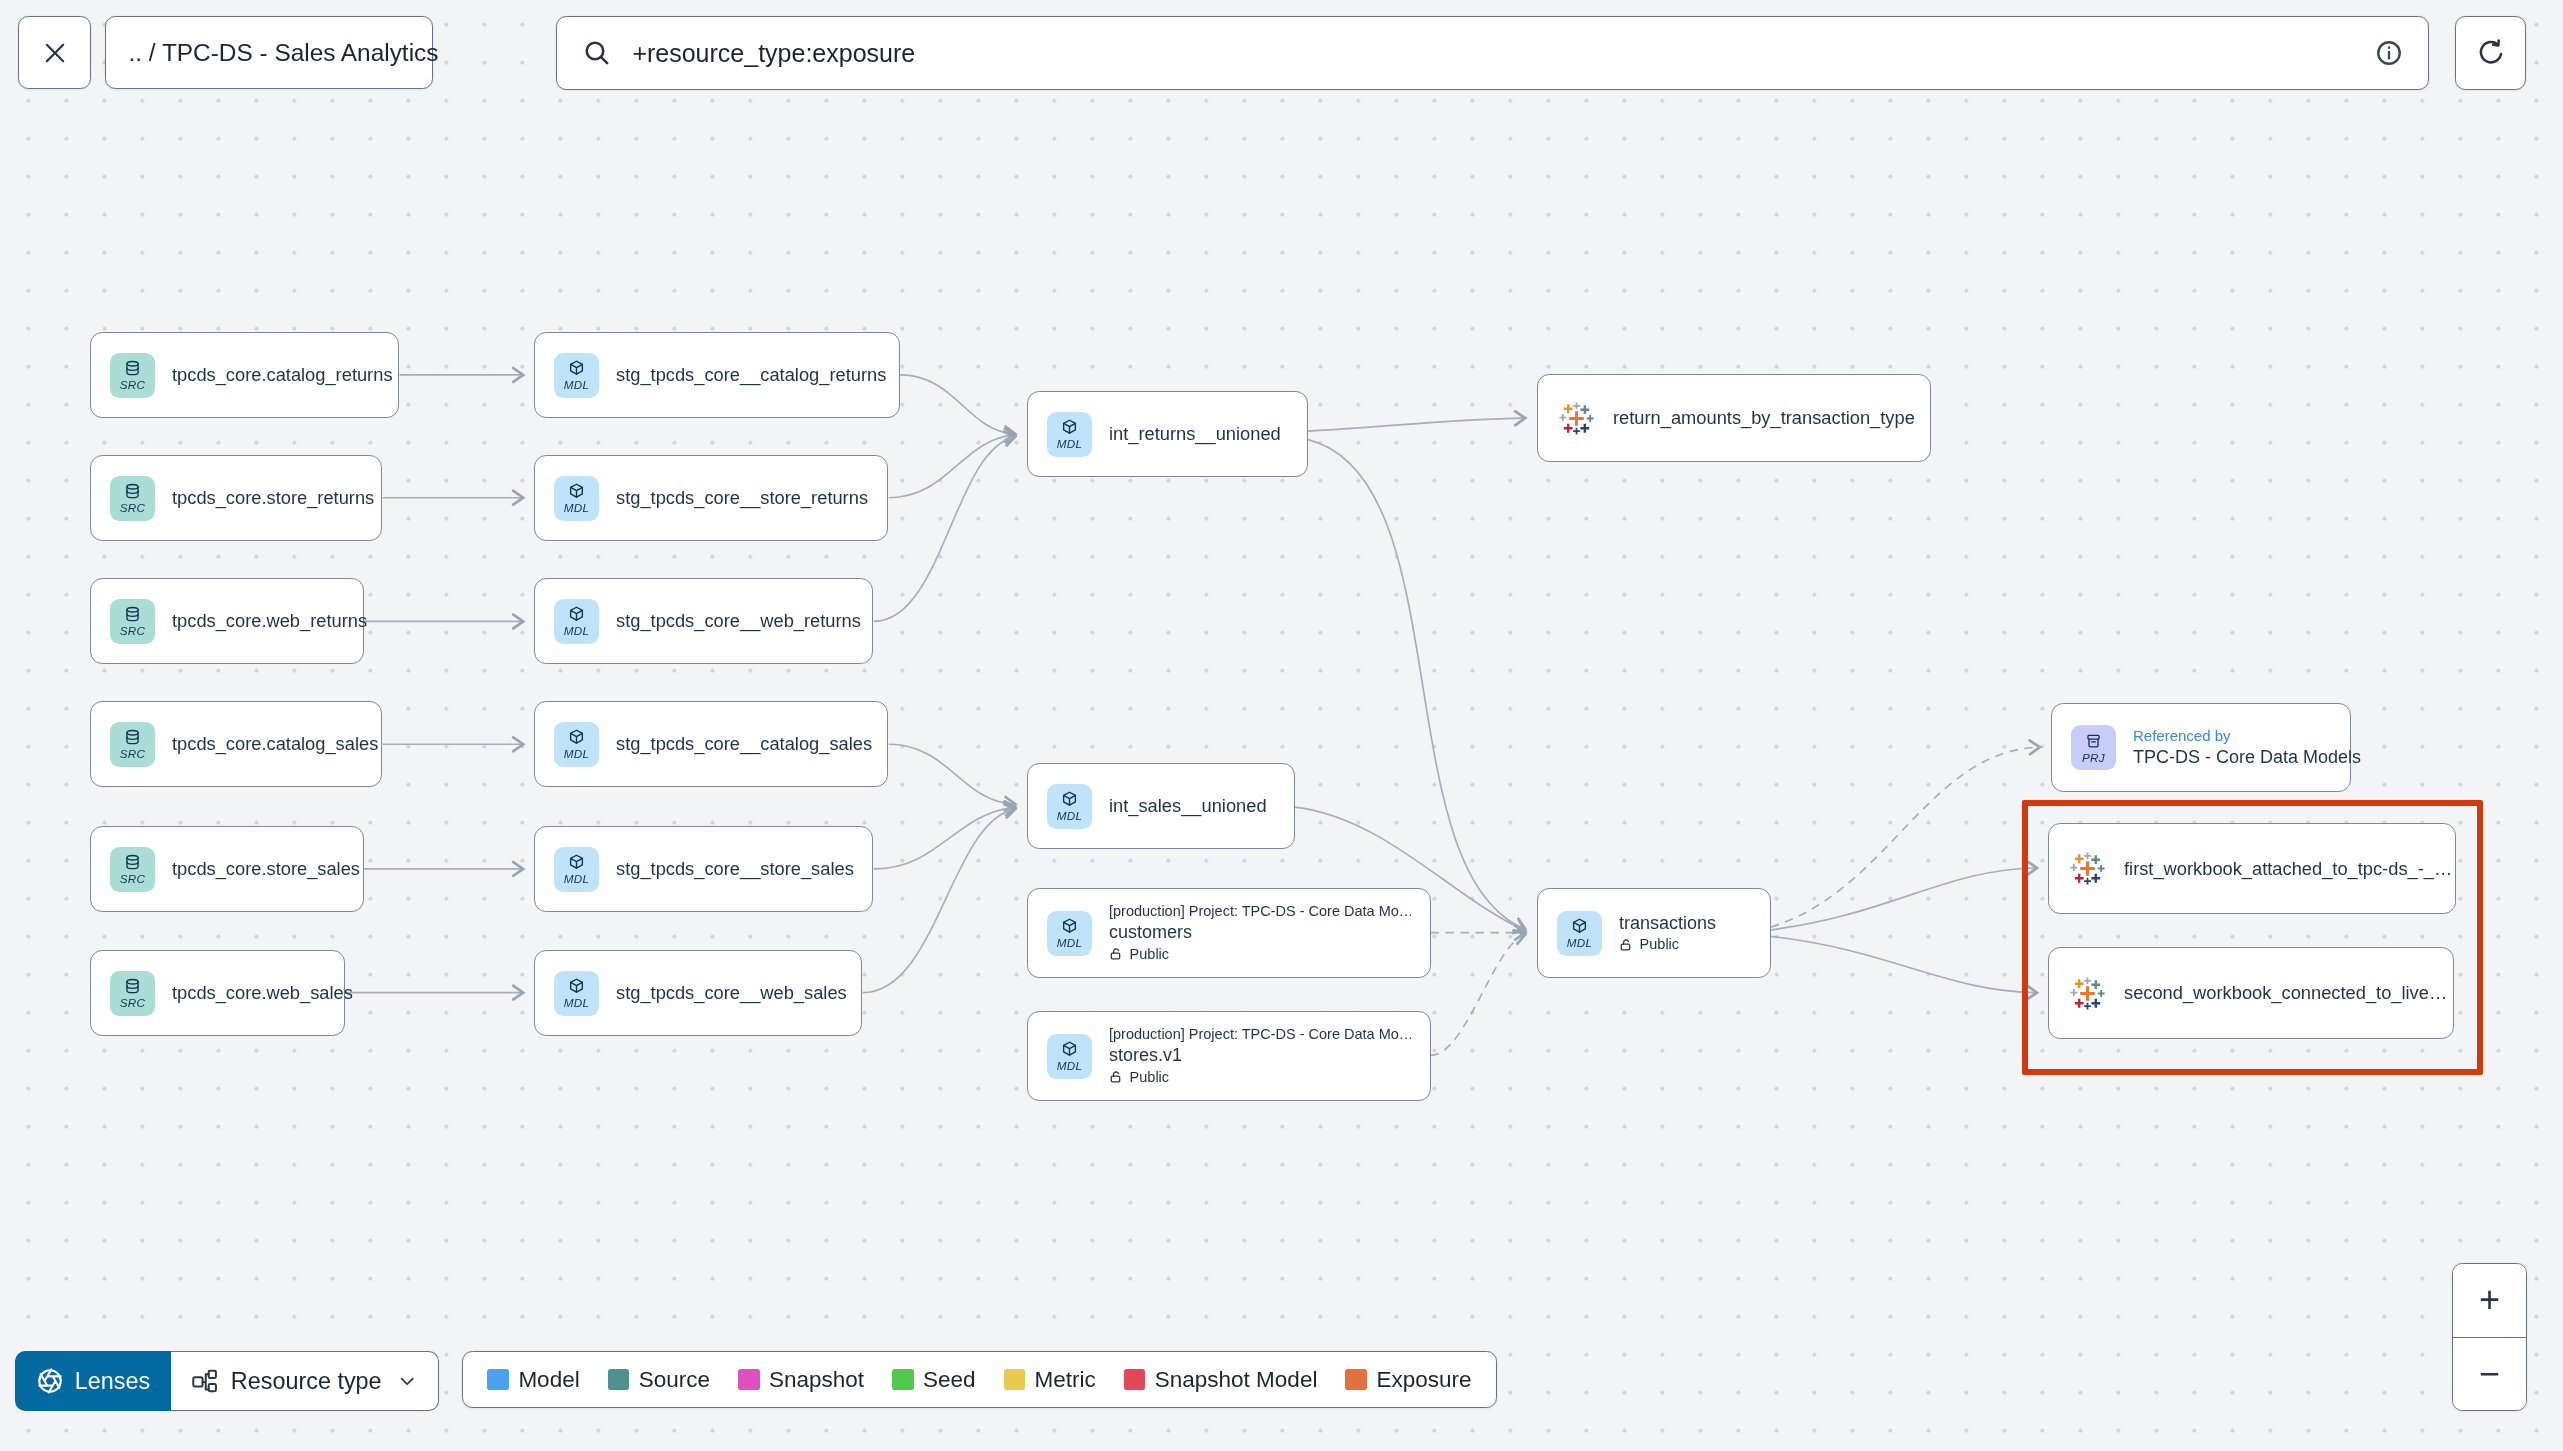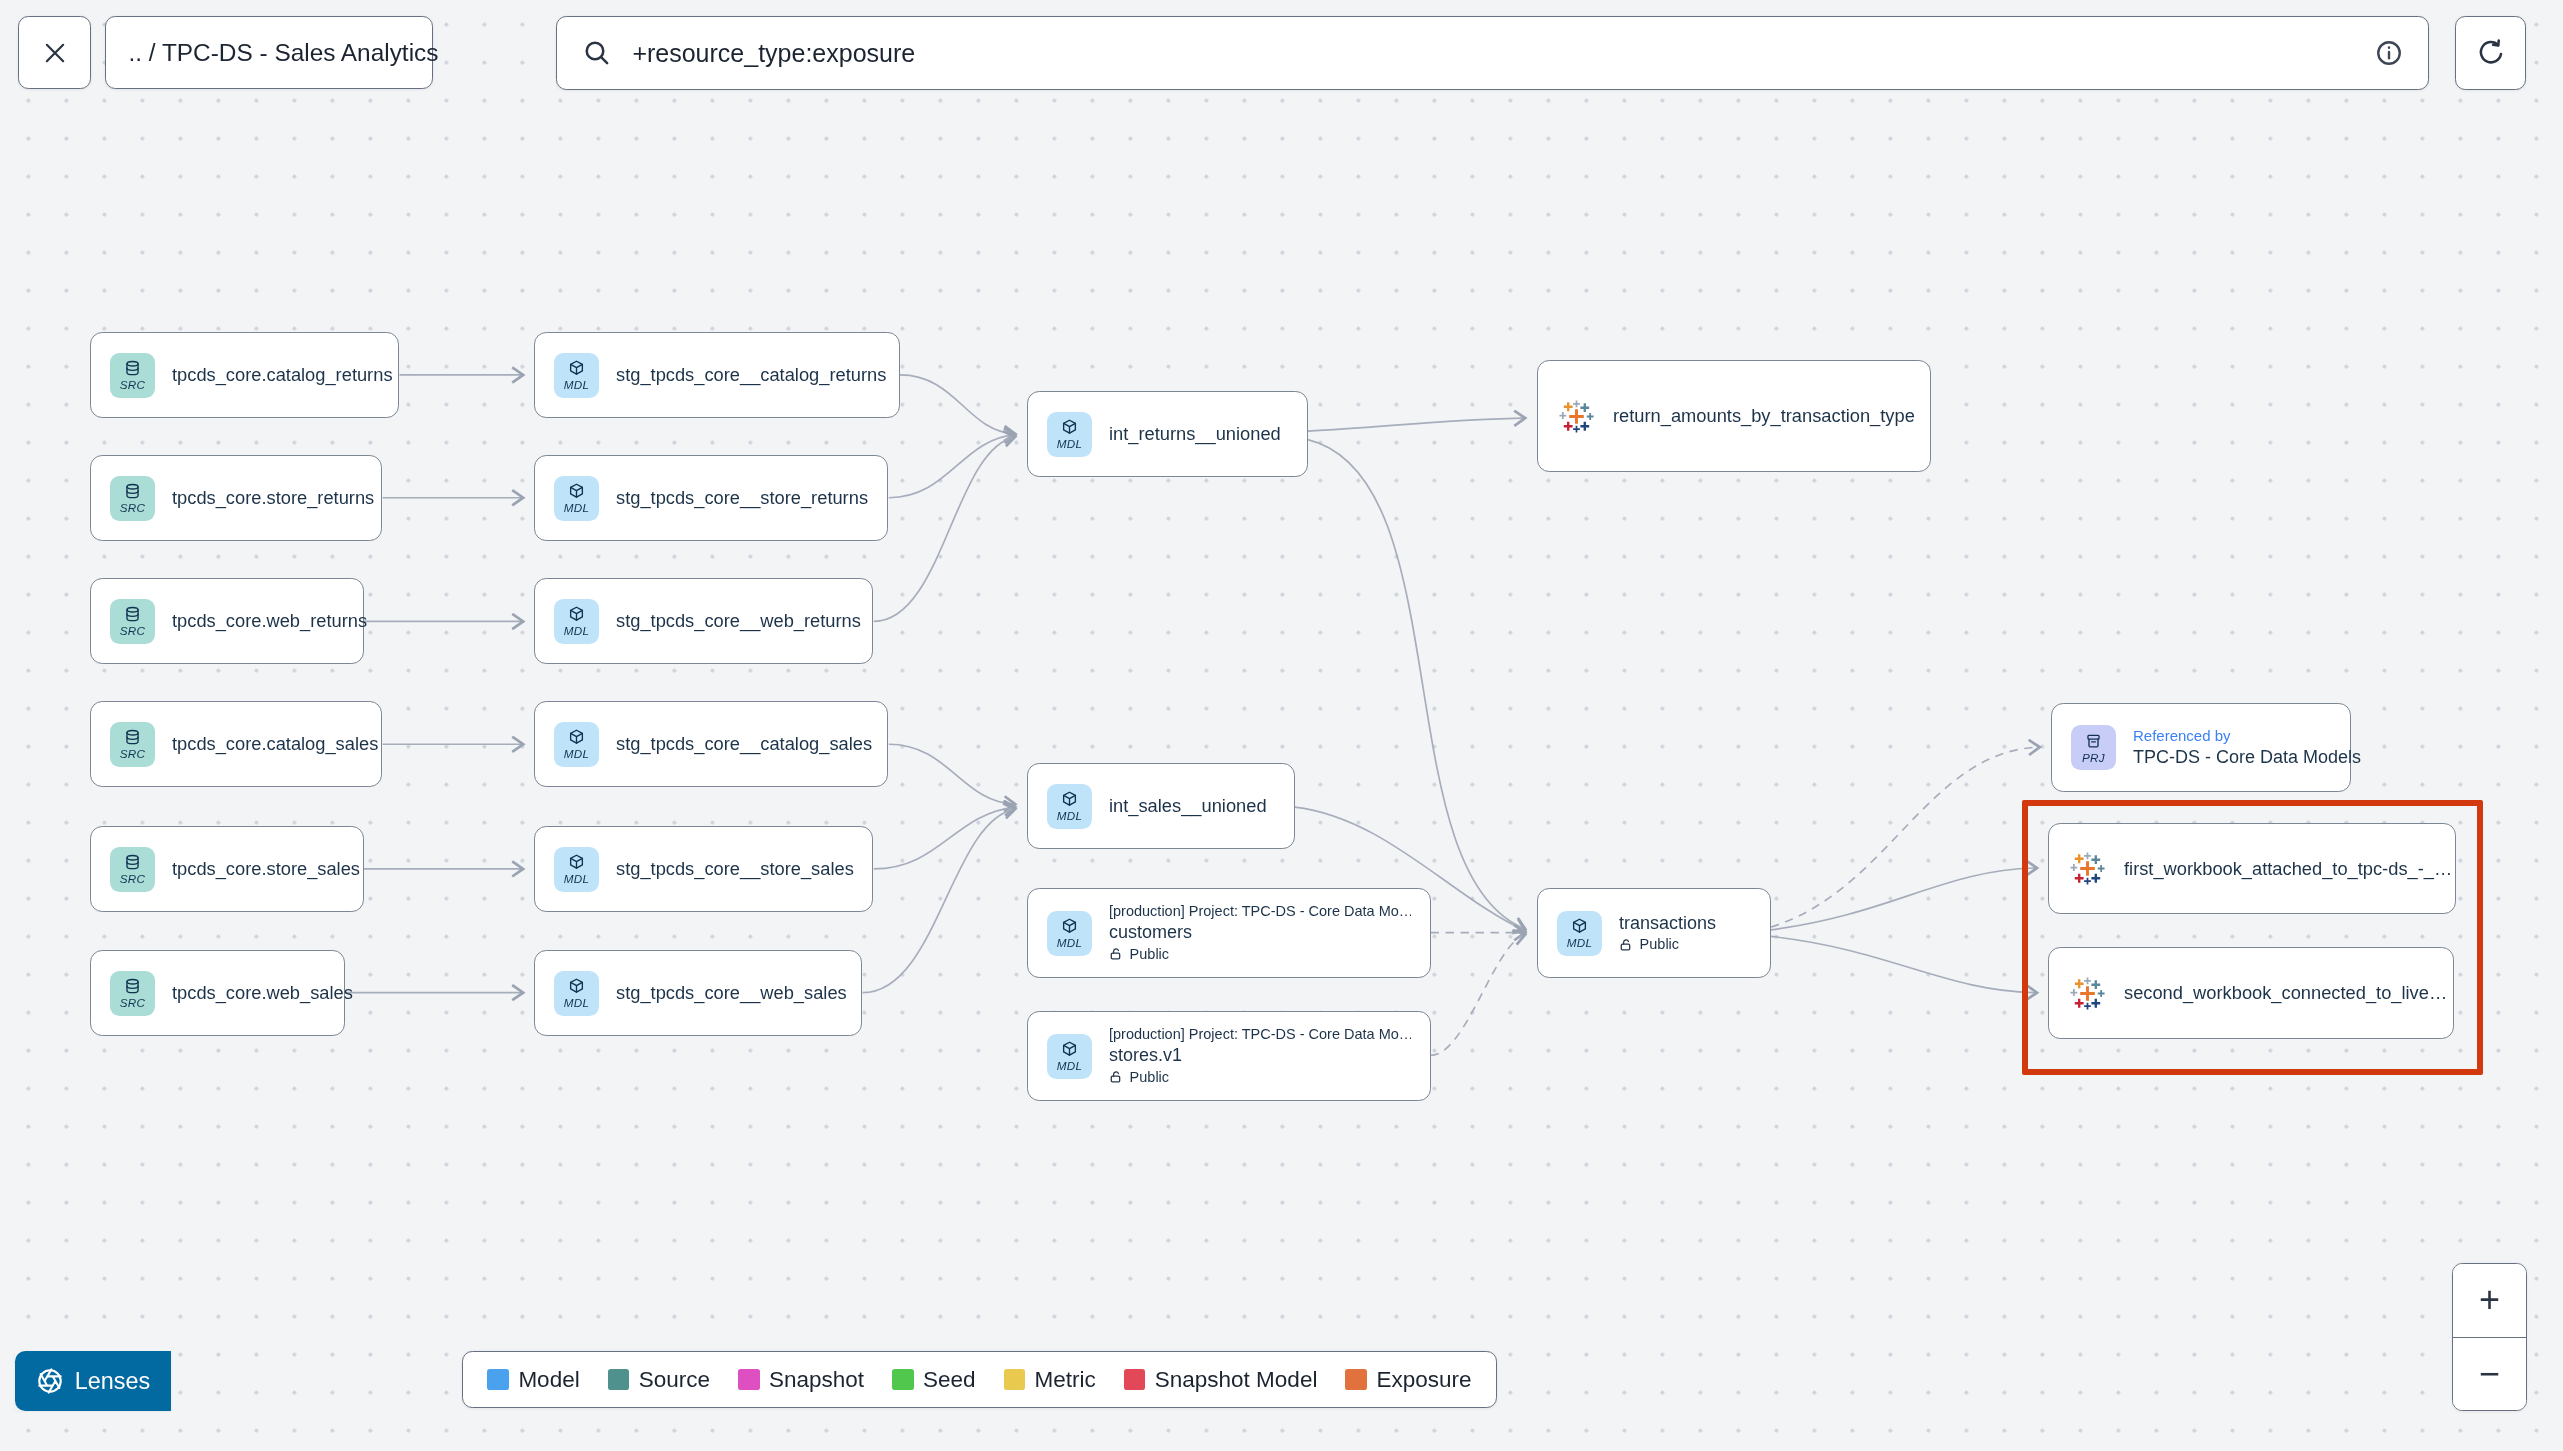--- a/index.html
+++ b/index.html
@@ -291,21 +291,21 @@
     <span class="nname">stores.v1</span>
     <span class="naccess">
         <svg viewBox="0 0 15 15" width="14" height="14">
           <use href="#i-lock"></use>
         </svg>
         <span>Public</span>
       </span>
   </div>
 </div>
 
-<div class="node" style="left:1537px;top:360px;width:394px;height:112px">
+<div class="node" style="left:1537px;top:374px;width:394px;height:88px">
   <svg class="tabicon" viewBox="0 0 40 40" fill="none" stroke-linecap="butt">
       <use href="#i-tableau"></use>
     </svg>
   <span class="nlabel">return_amounts_by_transaction_type</span>
 </div>
 
 <div class="node" style="left:1537px;top:888px;width:234px;height:90px">
   <span class="badge b-mdl">
       <svg viewBox="0 0 20 20" width="19" height="19">
         <use href="#i-cube"></use>
@@ -377,20 +377,32 @@
 </div>
 
 <div class="pill" style="left:15px;top:1351px">
   <div class="lensesbtn">
     <svg width="28" height="28" viewBox="0 0 24 24">
       <circle cx="12" cy="12" r="9.2"></circle>
       <path d="M14.31 8 20.05 17.94M9.69 8H21.17M7.38 12 13.12 2.06M9.69 16 3.95 6.06M14.31 16H2.83M16.62 12l-5.74 9.94"></path>
     </svg>
     <span>Lenses</span>
   </div>
+  <div class="rtypebtn">
+    <svg width="28" height="28" viewBox="0 0 24 24">
+      <rect x="2.8" y="8.8" width="8" height="8" rx="1.6"></rect>
+      <rect x="16" y="3.2" width="6.2" height="6.2" rx="1"></rect>
+      <rect x="16" y="14.6" width="6.2" height="6.2" rx="1"></rect>
+      <path d="M10.8 12.8h2.7M13.5 6.3v13M13.5 6.3h2.5M13.5 19.3h2.5"></path>
+    </svg>
+    <span>Resource type</span>
+    <svg width="24.4" height="24.4" viewBox="0 0 24 24">
+        <path d="M6.5 9.5 12 15l5.5-5.5"></path>
+      </svg>
+  </div>
 </div>
 
 <div class="legend" style="left:462px;top:1351px">
   <span class="litem">
       <i class="sw" style="background: rgb(74, 161, 238);"></i>
       <span>Model</span>
     </span>
   <span class="litem">
       <i class="sw" style="background: rgb(79, 145, 140);"></i>
       <span>Source</span>

